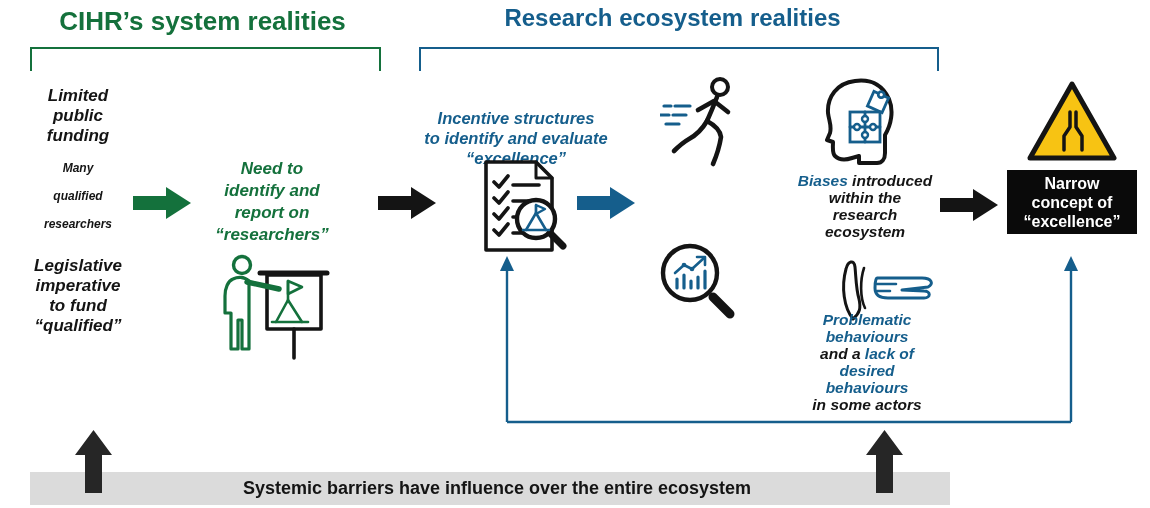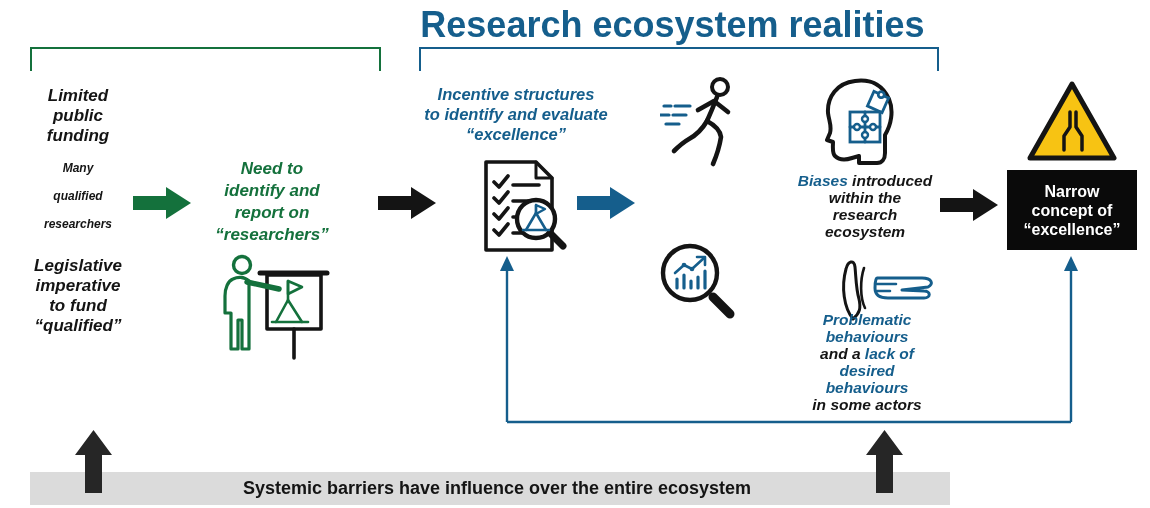--- a/index.html
+++ b/index.html
@@ -6,57 +6,58 @@
     --green:#14713C; --blue:#155E8C; --yellow:#F7C313;
     --bar:#DBDBDB; --ink:#141414; --box:#0A0A0A;
   }
   html,body{margin:0;padding:0;background:#fff;}
   .canvas{
     position:relative; width:1150px; height:508px; overflow:hidden;
     background:#fff; font-family:"Liberation Sans", sans-serif; font-weight:700;
   }
   .title{position:absolute; text-align:center; font-weight:700; letter-spacing:0;}
   .green-t{left:20px; top:6px; width:365px; font-size:26px; color:var(--green,#14713C);}
-  .blue-t{left:420px; top:4px; width:505px; font-size:36px; color:var(--blue,#155E8C);}
+  .blue-t{left:420px; top:4px; width:505px; font-size:24px; color:var(--blue,#155E8C);}
   .bracket{position:absolute; height:22px; border-top:2.5px solid; border-left:2.5px solid; border-right:2.5px solid;}
   .green-b{left:30px; top:47px; width:347px; border-color:var(--green,#14713C);}
   .blue-b{left:419px; top:47px; width:516px; border-color:var(--blue,#155E8C);}
   .tb{position:absolute; white-space:pre-line; text-align:center; color:var(--ink,#141414); font-weight:700;font-style:italic;}
   .t-limited{left:18px; top:86px; width:120px; font-size:17px; line-height:20px;}
   .t-many{left:18px; top:154px; width:120px; font-size:12px; line-height:28px;}
   .t-legislative{left:13px; top:256px; width:130px; font-size:17px; line-height:20px;}
   .t-need{left:207px; top:158px; width:130px; font-size:17px; line-height:22px; color:var(--green,#14713C);}
-  .t-incentive{left:416px; top:84px; width:200px; font-size:16.5px; line-height:20px; color:var(--blue,#155E8C);}
+  .t-incentive{left:416px; top:108px; width:200px; font-size:16.5px; line-height:20px; color:var(--blue,#155E8C);}
   .t-hyper{left:645px; top:170px; width:120px; font-size:16px; line-height:18px;}
   .t-metrics{left:637px; top:321px; width:136px; font-size:16px; line-height:17.5px;}
   .t-biases{left:785px; top:172px; width:160px; font-size:15.5px; line-height:17px;}
   .t-problematic{left:797px; top:311px; width:140px; font-size:15.5px; line-height:17px;}
   .blue-seg{color:var(--blue,#155E8C);}
   .black-seg{color:var(--ink,#141414);}
   .nbox{
-    position:absolute; left:1007px; top:170px; width:130px; height:80px;
+    position:absolute; left:1007px; top:170px; width:130px; height:64px;
     background:var(--box,#0A0A0A); color:#fff; display:flex; align-items:center; justify-content:center;
     text-align:center; white-space:pre-line; font-size:16px; line-height:19px;
   }
   .sbar{
     position:absolute; left:30px; top:472px; width:906px; height:33px;
     background:var(--bar,#DBDBDB); display:flex; align-items:center; justify-content:center;
     font-size:18px; color:var(--ink,#141414);padding-left:14px;
   }
   .abs{position:absolute;}
   svg{display:block;}
   .ink-stroke{stroke:var(--ink,#141414); fill:none; stroke-linecap:round; stroke-linejoin:round;}
   .blue-stroke{stroke:var(--blue,#155E8C); fill:none; stroke-linecap:round; stroke-linejoin:round;}
   .green-stroke{stroke:var(--green,#14713C); fill:none; stroke-linecap:round; stroke-linejoin:round;}
 </style>
 </head>
 <body>
 
 <div class="canvas">
 
+  <div class="title green-t">CIHR’s system realities</div>
   <div class="title blue-t">Research ecosystem realities</div>
   <div class="bracket green-b"></div>
   <div class="bracket blue-b"></div>
 
   <div class="tb t-limited">Limited
 public
 funding</div>
   <div class="tb t-many">Many
 qualified
 researchers</div>

